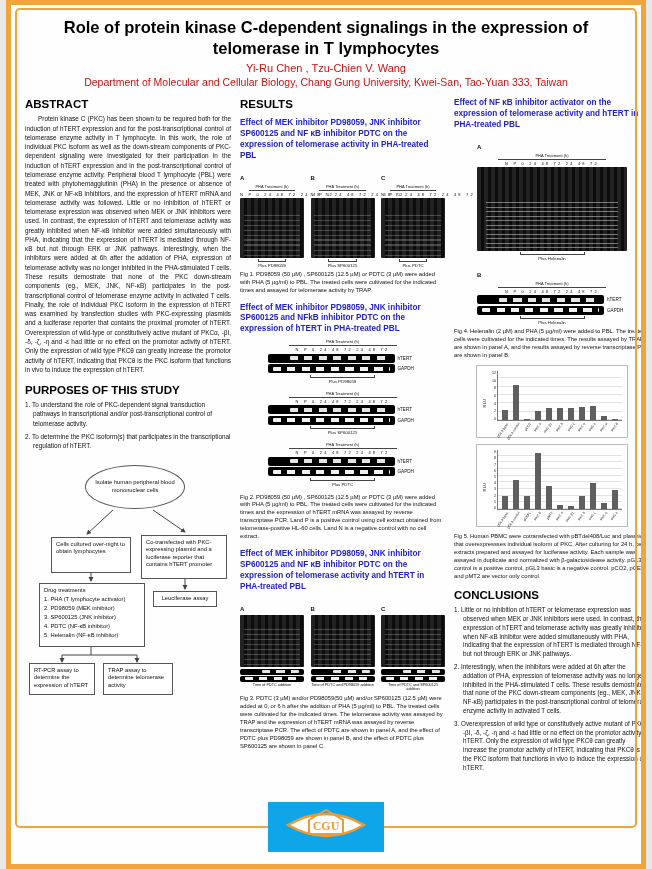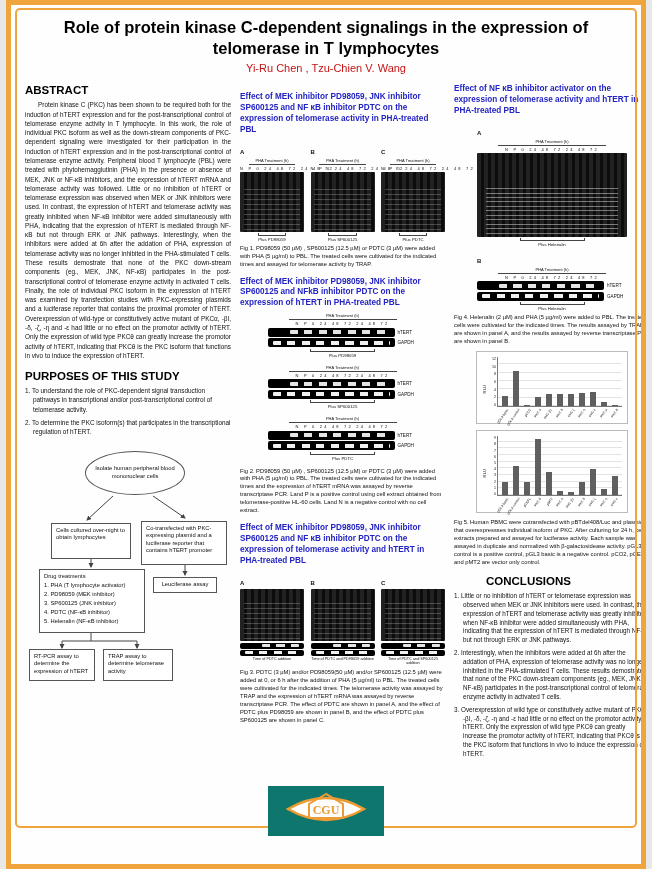--- a/index.html
+++ b/index.html
@@ -95,32 +95,33 @@
   .plot { flex:1; border-left:1px solid #777; border-bottom:1px solid #777;
     display:flex; align-items:flex-end; padding:0 2px; }
   .slot { flex:1; display:flex; justify-content:center; align-items:flex-end; height:100%; }
   .bar { width:55%; background:#5f5f5f; }
   .xrow { display:flex; padding:0 2px; margin-left:10px; height:15px; }
   .xslot { flex:1; position:relative; }
   .xslot span { position:absolute; top:1px; right:40%; transform:rotate(-55deg);
     transform-origin:top right; font-size:3.4px; white-space:nowrap; color:#222; }
   .chart-main { flex:1; }
   
-  .emblem { position:absolute; bottom:28px; left:50%; transform:translateX(-50%);
-    background:#0f766e; padding:0 14px; }
+  .emblem { position:absolute; bottom:12px; left:50%; transform:translateX(-50%);
+    background:#0ea5e9; padding:0 14px; }
 </style>
 </head>
 <body>
 
 <div class="poster">
   <div class="inner-frame"></div>
 
   <div class="header">
     <h1 class="title">Role of protein kinase C-dependent signalings in the expression of telomerase in T lymphocytes</h1>
     <div class="authors">Yi-Ru Chen , Tzu-Chien V. Wang</div>
+    <div class="affil">Department of Molecular and Cellular Biology, Chang Gung University, Kwei-San,  Tao-Yuan 333, Taiwan</div>
   </div>
 
   <div class="columns">
 
     <div class="col-left">
       <h2 class="section">ABSTRACT</h2>
       <p class="body-text justify">Protein kinase C (PKC) has been shown to be required both for the induction of hTERT expression and for the post-transcriptional control of telomerase enzyme activity in T lymphocyte. In this work, the role of individual PKC isoform as well as the down-stream components of PKC-dependent signaling were investigated for their participation in the induction of hTERT expression and in the post-transcriptional control of telomerase enzyme activity. Peripheral blood T lymphocyte (PBL) were treated with phytohemagglutinin (PHA) in the presence or absence of MEK, JNK or NF-κB inhibitors, and the expression of hTERT mRNA and telomerase activity was followed. Little or no inhibition of hTERT or telomerase expression was observed when MEK or JNK inhibitors were used. In contrast, the expression of hTERT and telomerase activity was greatly inhibited when NF-κB inhibitor were added simultaneously with PHA, indicating that the expression of hTERT is mediated through NF-κB but not through ERK or JNK pathways. Interestingly, when the inhibitors were added at 6h after the addation of PHA, expression of telomerase activity was no longer inhibited in the PHA-stimulated T cells. These results demostrate that none of the PKC down-stream components (eg., MEK, JNK, NF-κB) participates in the post-transcriptional control of telomerase enzyme activity in activated T cells. Finally, the role of individual PKC isoform in the expression of hTERT was examined by transfection studies with PKC-expressing plasmids and a luciferase reporter that contains the proximal promoter of hTERT. Overexpression of wild-type or constitutively active mutant of PKCα, -βI, -δ, -ζ, -η and -ε had little or no effect on the promotor activity of hTERT. Only the expression of wild type PKCθ can greatly increase the promotor activity of hTERT, indicating that PKCθ is the PKC isoform that functions in vivo to induce the expression of hTERT.</p>
 
       <h2 class="section" style="margin-top:10px;">PURPOSES OF THIS STUDY</h2>
       <p class="body-text purpose">1. To understand the role of PKC-dependent signal transduction pathways in transcriptional and/or post-transcriptional control of telomerase activity.</p>
@@ -155,20 +156,21 @@
           <div>4. PDTC (NF-κB inhibitor)</div>
           <div>5. Helenalin (NF-κB inhibitor)</div>
         </div>
         <div class="fc-box fc-luci">Leuciferase assay</div>
         <div class="fc-box fc-rtpcr">RT-PCR assay to determine the expression of hTERT</div>
         <div class="fc-box fc-trap">TRAP assay to determine telomerase activity</div>
       </div>
     </div>
 
     <div class="col-mid">
+      <h2 class="section">RESULTS</h2>
 
       <div class="blue-h">Effect of MEK inhibitor PD98059, JNK inhibitor SP600125 and NF κB inhibitor PDTC on the expression of telomerase activity in PHA-treated PBL</div>
       <div class="panel-row">
         <div class="panel-col">
           <span class="panel-letter">A</span>
           <span class="lane-hdr">PHA Treatment (h)</span>
           <div class="lane-row">N P 0 24 48 72 24 48 72</div>
           <div class="gel smear fig1-gel"></div>
           <div class="bracket-label">Plus PD98059</div>
         </div>
@@ -466,21 +468,21 @@
                 <div class="xslot">
                   <span>PKC ε</span>
                 </div>
               </div>
             </div>
           </div>
       </div>
 
       <p class="caption">Fig 5. Human PBMC were cotransfected with pBTdel408/Luc and plasmid that overexpressses individual isoform of PKC. After culturing for 24 h, cell extracts prepared and assayed for luciferase activity. Each sample was assayed in duplicate and normalized with β-galactosidease activity. pGL3 control is a positive control, pGL3 basic is a negative control. pCO2, pCEFL and pMT2 are vector only control.</p>
 
-      <h2 class="section" style="margin-top:8px;margin-left:32px;">CONCLUSIONS</h2>
+      <h2 class="section" style="margin-top:8px;">CONCLUSIONS</h2>
       <div class="conc-list">
         <p class="conc">1. Little or no inhibition of hTERT or telomerase expression was observed when MEK or JNK inhibitors were used. In contrast, the expression of hTERT and telomerase activity was greatly inhibited when NF-κB inhibitor were added simultaneously with PHA, indicating that the expression of hTERT is mediated through NF-κB but not through ERK or JNK pathways.</p>
         <p class="conc">2. Interestingly, when the inhibitors were added at 6h after the addation of PHA, expression of telomerase activity was no longer inhibited in the PHA-stimulated T cells. These results demostrate that none of the PKC down-stream components (eg., MEK, JNK, NF-κB) participates in the post-transcriptional control of telomerase enzyme activity in activated T cells.</p>
         <p class="conc">3. Overexpression of wild type or constitutively active mutant of PKCα, -βI, -δ, -ζ, -η and -ε had little or no effect on the promotor activity of hTERT. Only the expression of wild type PKCθ can greatly increase the promotor activity of hTERT, indicating that PKCθ is the PKC isoform that functions in vivo to induce the expression of hTERT.</p>
       </div>
     </div>
   </div>
 
   <div class="emblem">
     <svg width="88" height="46" viewBox="0 0 88 46">

